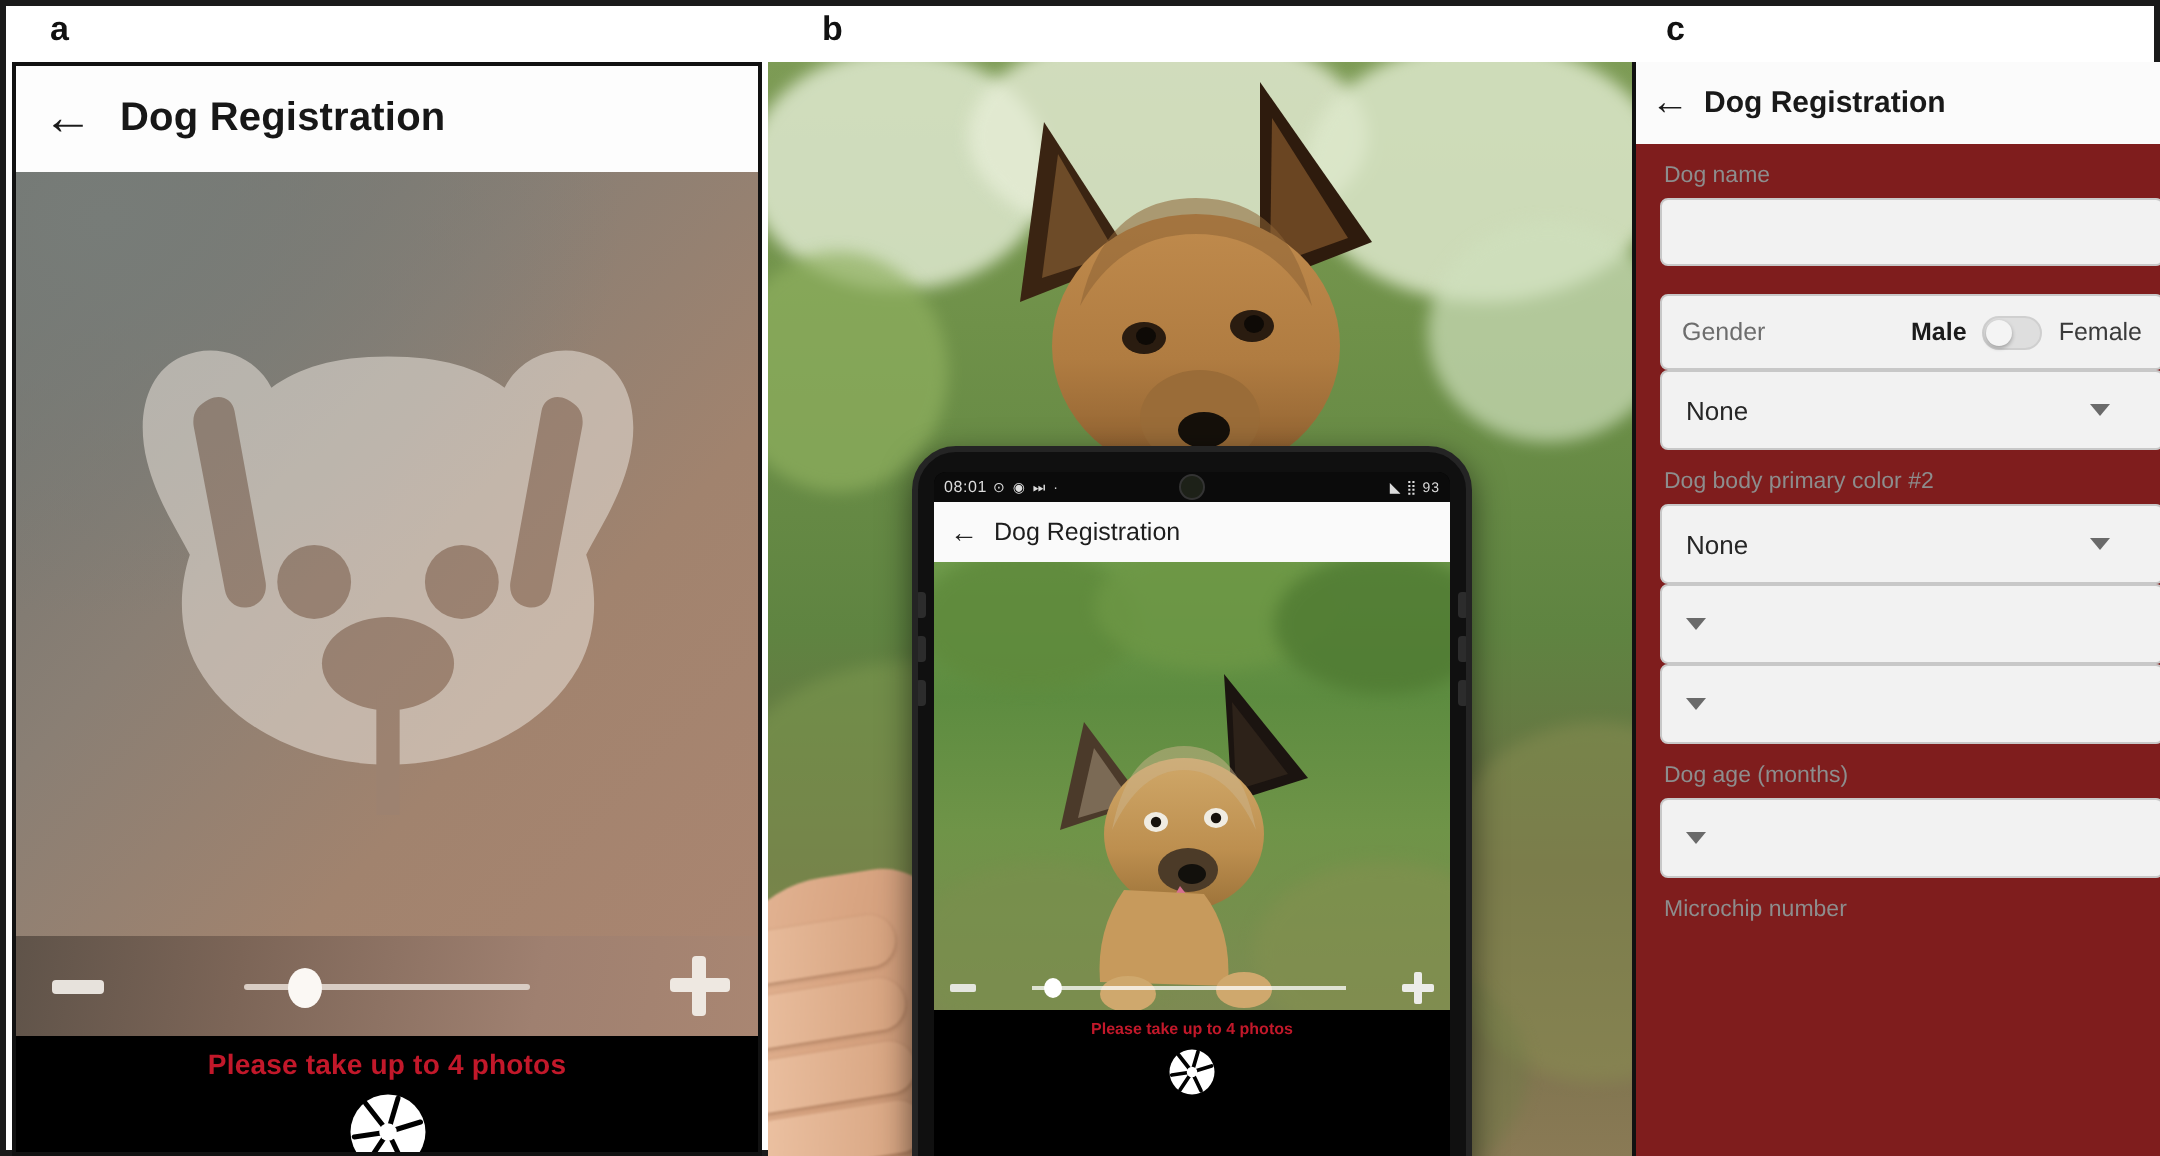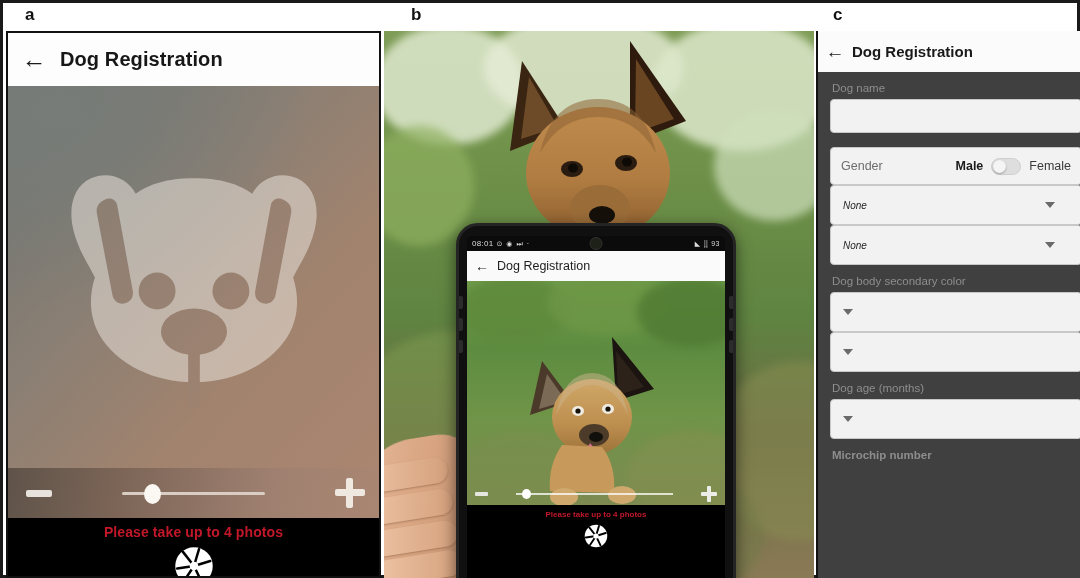--- a/index.html
+++ b/index.html
@@ -23,21 +23,21 @@
     font-size:17px;font-weight:bold;color:#111;
     font-family:"Liberation Sans", sans-serif;
   }
   .pl-a{left:22px;}
   .pl-b{left:408px;}
   .pl-c{left:830px;}
 
   
   .panel{position:absolute;overflow:hidden;background:#000;}
   #panel-a{left:3px;  top:28px; width:375px; height:547px; border:2px solid #111; box-sizing:border-box;}
-  #panel-b{left:381px;top:28px; width:430px; height:547px;}
+  #panel-b{left:381px;top:28px; width:430px; height:547px;padding-left:43px;}
   #panel-c{left:813px;top:28px; width:264px; height:547px; border-left:2px solid #111; box-sizing:border-box; background:#f2f2f2;}
 
   
   .a-appbar{
     position:absolute;left:0;top:0;width:100%;height:53px;
     background:#fdfdfd;display:flex;align-items:center;
   }
   .a-back{
     width:52px;display:flex;align-items:center;justify-content:center;
     font-size:25px;color:#1b1b1b;line-height:1;
@@ -159,21 +159,21 @@
 
   
   .c-appbar{
     position:absolute;left:0;top:0;width:100%;height:41px;
     background:#fbfbfb;display:flex;align-items:center;
   }
   .c-back{width:34px;text-align:center;font-size:19px;color:#1b1b1b;}
   .c-title{font-size:15px;font-weight:bold;color:#191919;}
   .c-form{
     position:absolute;left:0;top:41px;right:0;bottom:0;
-    background:#404040;padding:8px 0 0 12px;box-sizing:border-box;
+    background:#7f1d1d;padding:8px 0 0 12px;box-sizing:border-box;
   }
   .field-label{
     font-size:11.5px;color:#8d8d8d;margin:10px 0 5px 2px;
   }
   .field-label.first{margin-top:2px;}
   .text-input{
     height:32px;background:#f2f2f2;border:1px solid #c8c8c8;border-radius:4px;
     margin-right:-2px;
   }
   .gender-row{
@@ -190,26 +190,26 @@
   .toggle .knob{
     position:absolute;left:1px;top:1px;width:13px;height:13px;border-radius:50%;
     background:#f4f4f4;box-shadow:0 1px 2px rgba(0,0,0,.3);
   }
   .gender-female{font-size:12.5px;color:#3a3a3a;}
   .select-box{
     height:40px;background:#f2f2f2;border:1px solid #c8c8c8;border-radius:4px;
     margin-right:-2px;display:flex;align-items:center;padding:0 12px;
     box-sizing:border-box;
   }
-  .select-value{font-size:10px;color:#262626;flex:1;font-style:italic;}
+  .select-value{font-size:13px;color:#262626;flex:1;}
   .caret{
     width:0;height:0;border-left:5px solid transparent;border-right:5px solid transparent;
     border-top:6px solid #6a6a6a;margin-right:14px;
   }
-  .cut-label{font-size:11.5px;color:#8d8d8d;margin:10px 0 17px 2px;font-weight:bold;}
+  .cut-label{font-size:11.5px;color:#8d8d8d;margin:10px 0 17px 2px;}
 </style>
 </head>
 <body>
 
 <div class="figure">
 
   <div class="caption-strip">
     <div class="panel-letter pl-a">a</div>
     <div class="panel-letter pl-b">b</div>
     <div class="panel-letter pl-c">c</div>
@@ -410,26 +410,26 @@
             <div class="knob"></div>
           </div>
         <div class="gender-female">Female</div>
       </div>
 
       <div class="select-box">
         <div class="select-value">None</div>
         <div class="caret"></div>
       </div>
 
+      <div class="field-label">Dog body primary color #2</div>
       <div class="select-box">
         <div class="select-value">None</div>
         <div class="caret"></div>
       </div>
 
-      <div class="field-label">Dog body secondary color</div>
       <div class="select-box">
         <div class="caret"></div>
       </div>
 
       <div class="select-box">
         <div class="caret"></div>
       </div>
 
       <div class="field-label">Dog age (months)</div>
       <div class="select-box">

